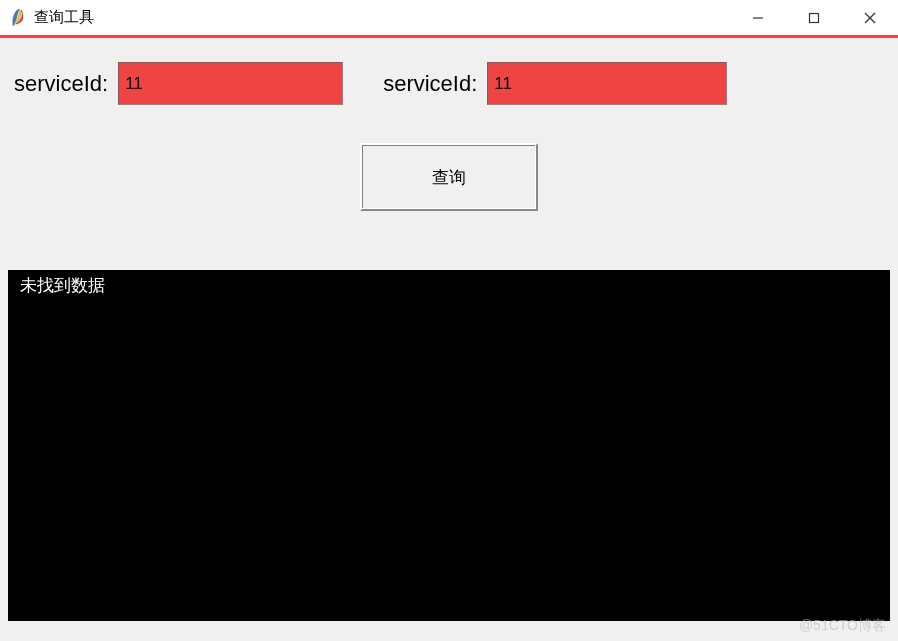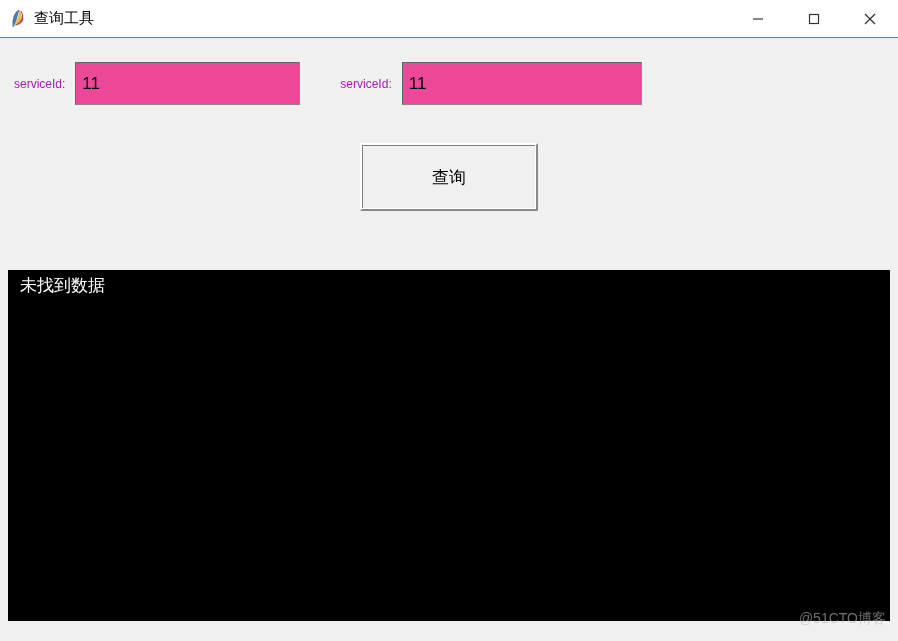--- a/index.html
+++ b/index.html
@@ -13,21 +13,21 @@
       width: 898px;
       height: 641px;
       background: #f0f0f0;
       overflow: hidden;
       position: relative;
     }
     
     .titlebar {
       height: 38px;
       background: #ffffff;
-      border-bottom: 1px solid #ef4444;
+      border-bottom: 3px solid #ef4444;
       display: flex;
       align-items: center;
       position: relative;
     }
     .titlebar-left {
       display: flex;
       align-items: center;
       padding-left: 8px;
       gap: 6px;
     }
@@ -65,30 +65,30 @@
     .form-area {
       padding: 24px 14px 0 14px;
       display: flex;
       align-items: center;
     }
     .form-group {
       display: flex;
       align-items: center;
     }
     .label {
-      font-size: 12px;
-      color: #a21caf;
+      font-size: 22px;
+      color: #000000;
       margin-right: 10px;
     }
     .text-input {
       height: 43px;
       border: 1px solid #888;
       border-top-color: #666;
       border-left-color: #666;
-      background: #ec4899;
+      background: #ef4444;
       font-size: 17px;
       padding: 2px 6px;
       font-family: Arial, sans-serif;
       outline: none;
     }
     #service-input { width: 225px; }
     #method-input { width: 240px; }
     .gap1 { width: 40px; }
     
     .button-area {
@@ -129,21 +129,21 @@
       background: #000000;
       color: #ffffff;
       padding: 4px 12px;
       font-size: 17px;
       overflow: hidden;
     }
     
     .watermark {
       position: absolute;
       right: 12px;
-      bottom: 13px;
+      bottom: 6px;
       color: #b8b8b8;
       font-size: 14px;
       opacity: 0.6;
       pointer-events: none;
     }
   </style>
 </head>
 <body>
 
 <div class="titlebar">

